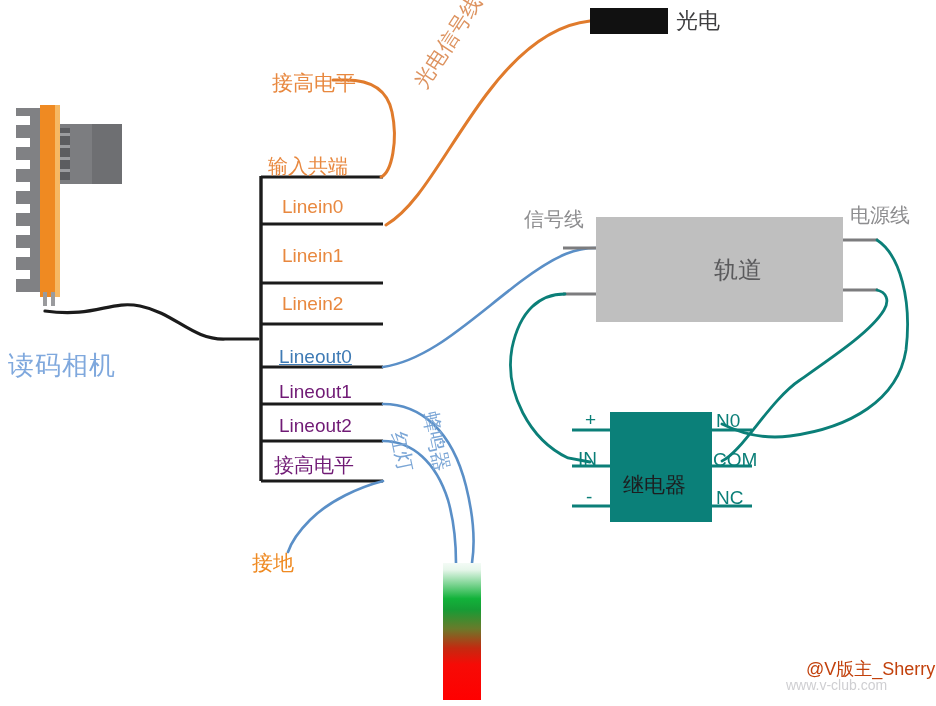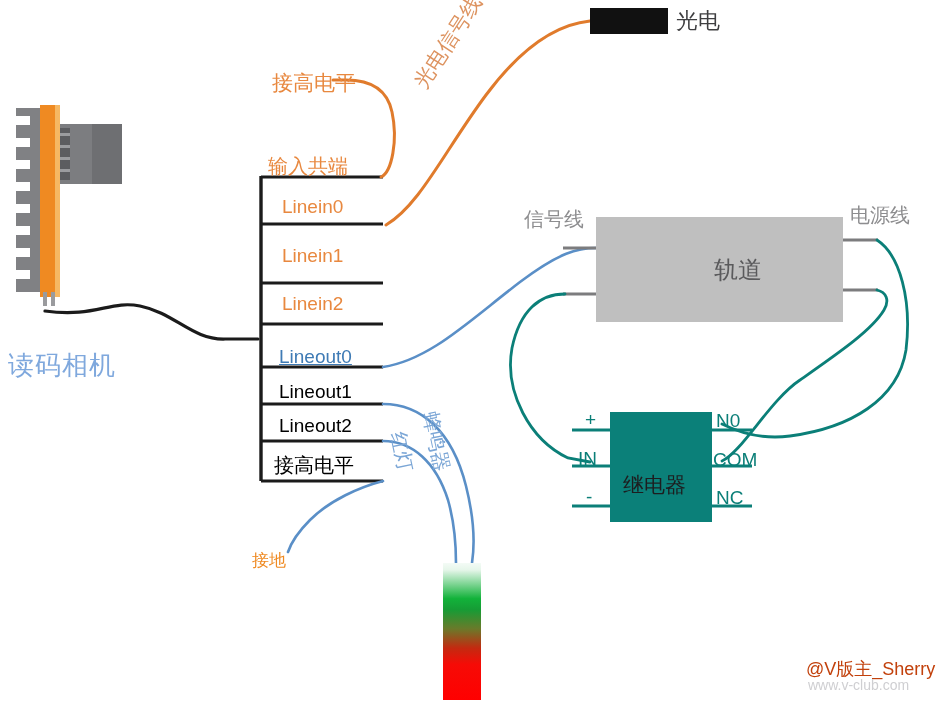--- a/index.html
+++ b/index.html
@@ -35,38 +35,38 @@
 
   
   #relay-box{position:absolute;left:610px;top:412px;width:102px;height:110px;background:#0b8079;}
   #relay-caption{left:623px;top:455px;font-size:21px;color:#1d1d1f;margin-top:19px;}
   .rterm{position:absolute;font-size:19px;color:#0b7f78;}
 
   
   .tlbl{position:absolute;font-size:19px;}
   .in-lbl{color:#e8883f;}
   .out-lbl{color:#3f7bb5;text-decoration:underline;}
-  .out-lbl-soft{color:#000000;}
+  .out-lbl-soft{color:#701a75;}
   .top-lbl{left:268px;font-size:20px;}
 
   
   #hi-level{left:240px;top:72px;font-size:21px;color:#e8883f;margin-left:32px;}
-  #ground{left:252px;top:552px;font-size:17px;color:#ef8a22;}
+  #ground{left:252px;top:552px;font-size:21px;color:#ef8a22;}
   .rot{position:absolute;transform-origin:left top;}
   #sigwire-label{left:410px;top:80px;font-size:21px;color:#dd9360;transform:rotate(-57deg);}
   #buzzer-label{left:440px;top:410px;font-size:20px;color:#7ba6d6;transform:rotate(78deg);}
   #redlight-label{left:408px;top:430px;font-size:20px;color:#7ba6d6;transform:rotate(78deg);}
 
   
   #tower{position:absolute;left:443px;top:563px;width:38px;height:137px;
          background:linear-gradient(to bottom,#f4fbf6 0%,#e6f6ea 5%,#12b23a 26%,#169c35 34%,#6a7a2a 48%,#c32a10 62%,#f60b06 74%,#ff0000 100%);}
 
   
   #wm1{left:806px;top:660px;font-size:18px;color:#c2410c;}
-  #wm2{left:786px;top:678px;font-size:14px;color:#cfcfd2;margin-left:22px;}
+  #wm2{left:786px;top:678px;font-size:14px;color:#cfcfd2;}
 </style>
 </head>
 <body>
 
 <div id="stage">
 
   <svg id="wires" viewBox="0 0 936 706">
 
     <path d="M45,311 C 95,318 110,300 140,306 C 175,313 192,340 225,339 L258,339" fill="none" stroke="#1b1b1b" stroke-width="3.2" stroke-linecap="round"></path>
 

